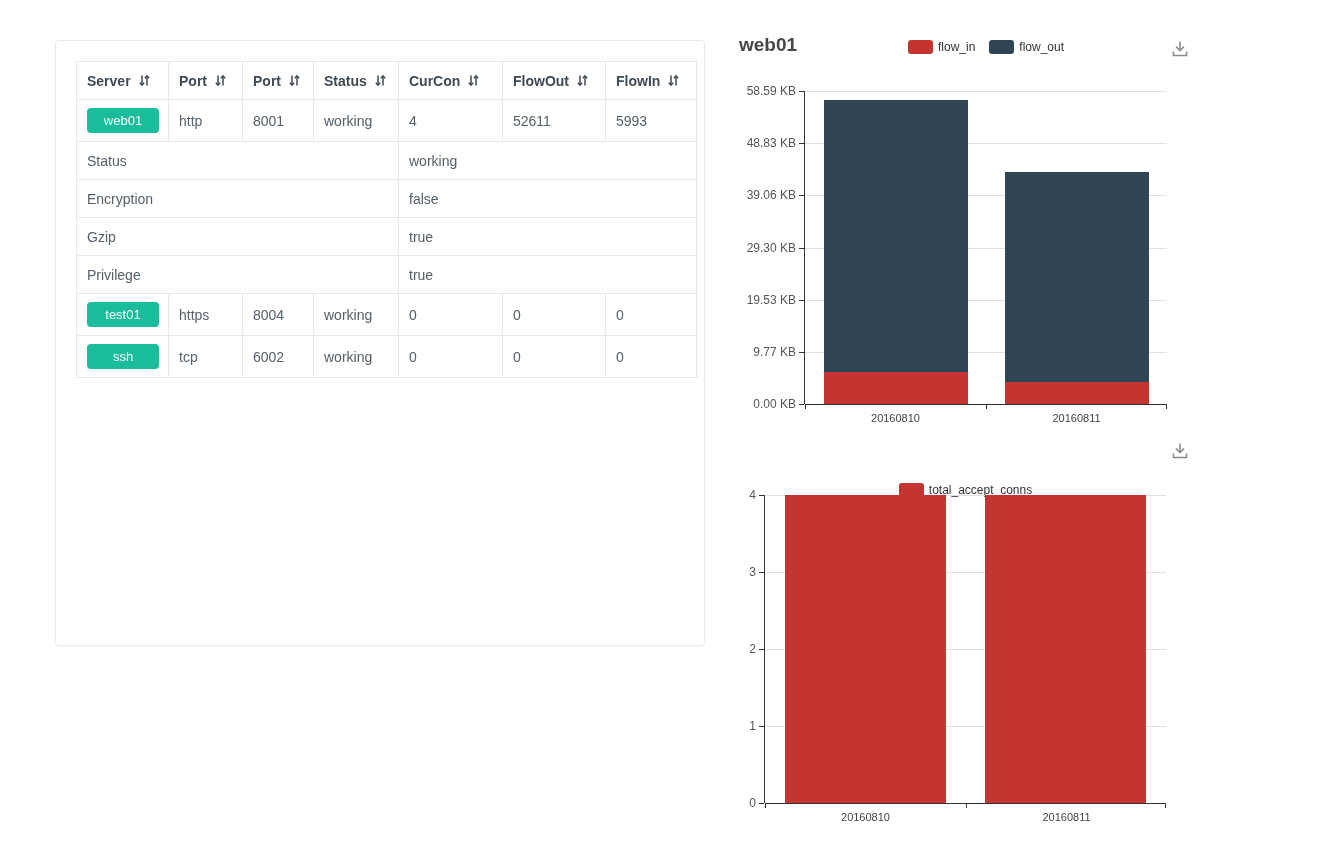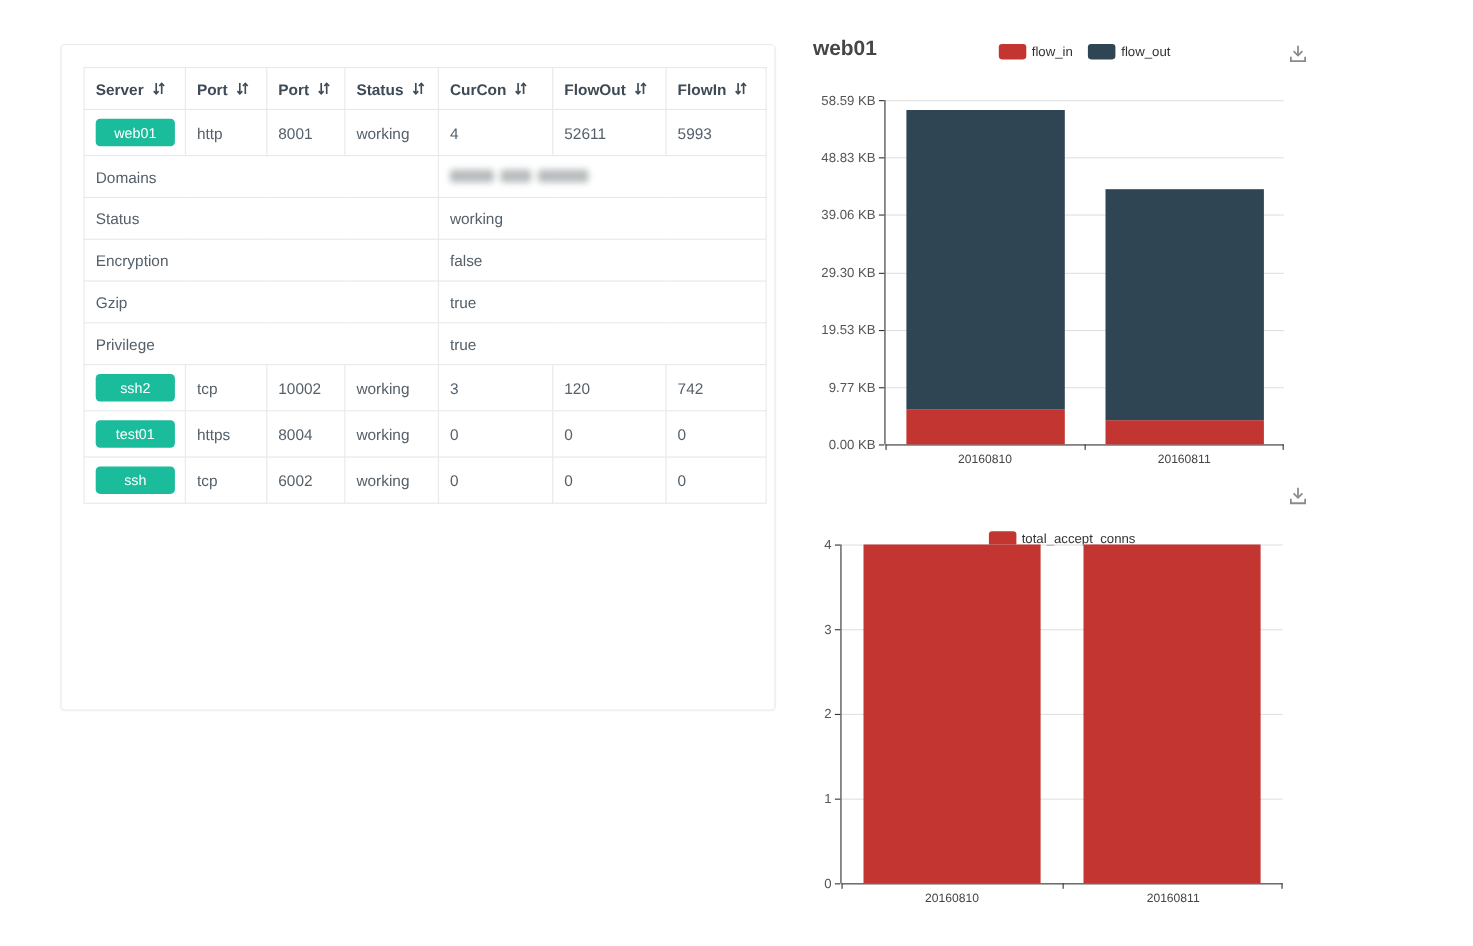--- a/index.html
+++ b/index.html
@@ -139,51 +139,34 @@
           <tr class="srv-row">
             <td><span class="badge" style="background: rgb(26, 188, 156);">web01</span></td>
             <td>http</td>
             <td>8001</td>
             <td>working</td>
             <td>4</td>
             <td>52611</td>
             <td>5993</td>
           </tr>
           <tr class="kv-row">
-            <td colspan="4">Domains</td>
-            <td colspan="3"><div class="blurwrap">
-                <span style="width: 40px;"></span>
-                <span style="width: 28px;"></span>
-                <span style="width: 46px;"></span>
-              </div></td>
-          </tr>
-          <tr class="kv-row">
             <td colspan="4">Status</td>
             <td colspan="3">working</td>
           </tr>
           <tr class="kv-row">
             <td colspan="4">Encryption</td>
             <td colspan="3">false</td>
           </tr>
           <tr class="kv-row">
             <td colspan="4">Gzip</td>
             <td colspan="3">true</td>
           </tr>
           <tr class="kv-row">
             <td colspan="4">Privilege</td>
             <td colspan="3">true</td>
-          </tr>
-          <tr class="srv-row">
-            <td><span class="badge" style="background: rgb(26, 188, 156);">ssh2</span></td>
-            <td>tcp</td>
-            <td>10002</td>
-            <td>working</td>
-            <td>3</td>
-            <td>120</td>
-            <td>742</td>
           </tr>
           <tr class="srv-row">
             <td><span class="badge" style="background: rgb(26, 188, 156);">test01</span></td>
             <td>https</td>
             <td>8004</td>
             <td>working</td>
             <td>0</td>
             <td>0</td>
             <td>0</td>
           </tr>

